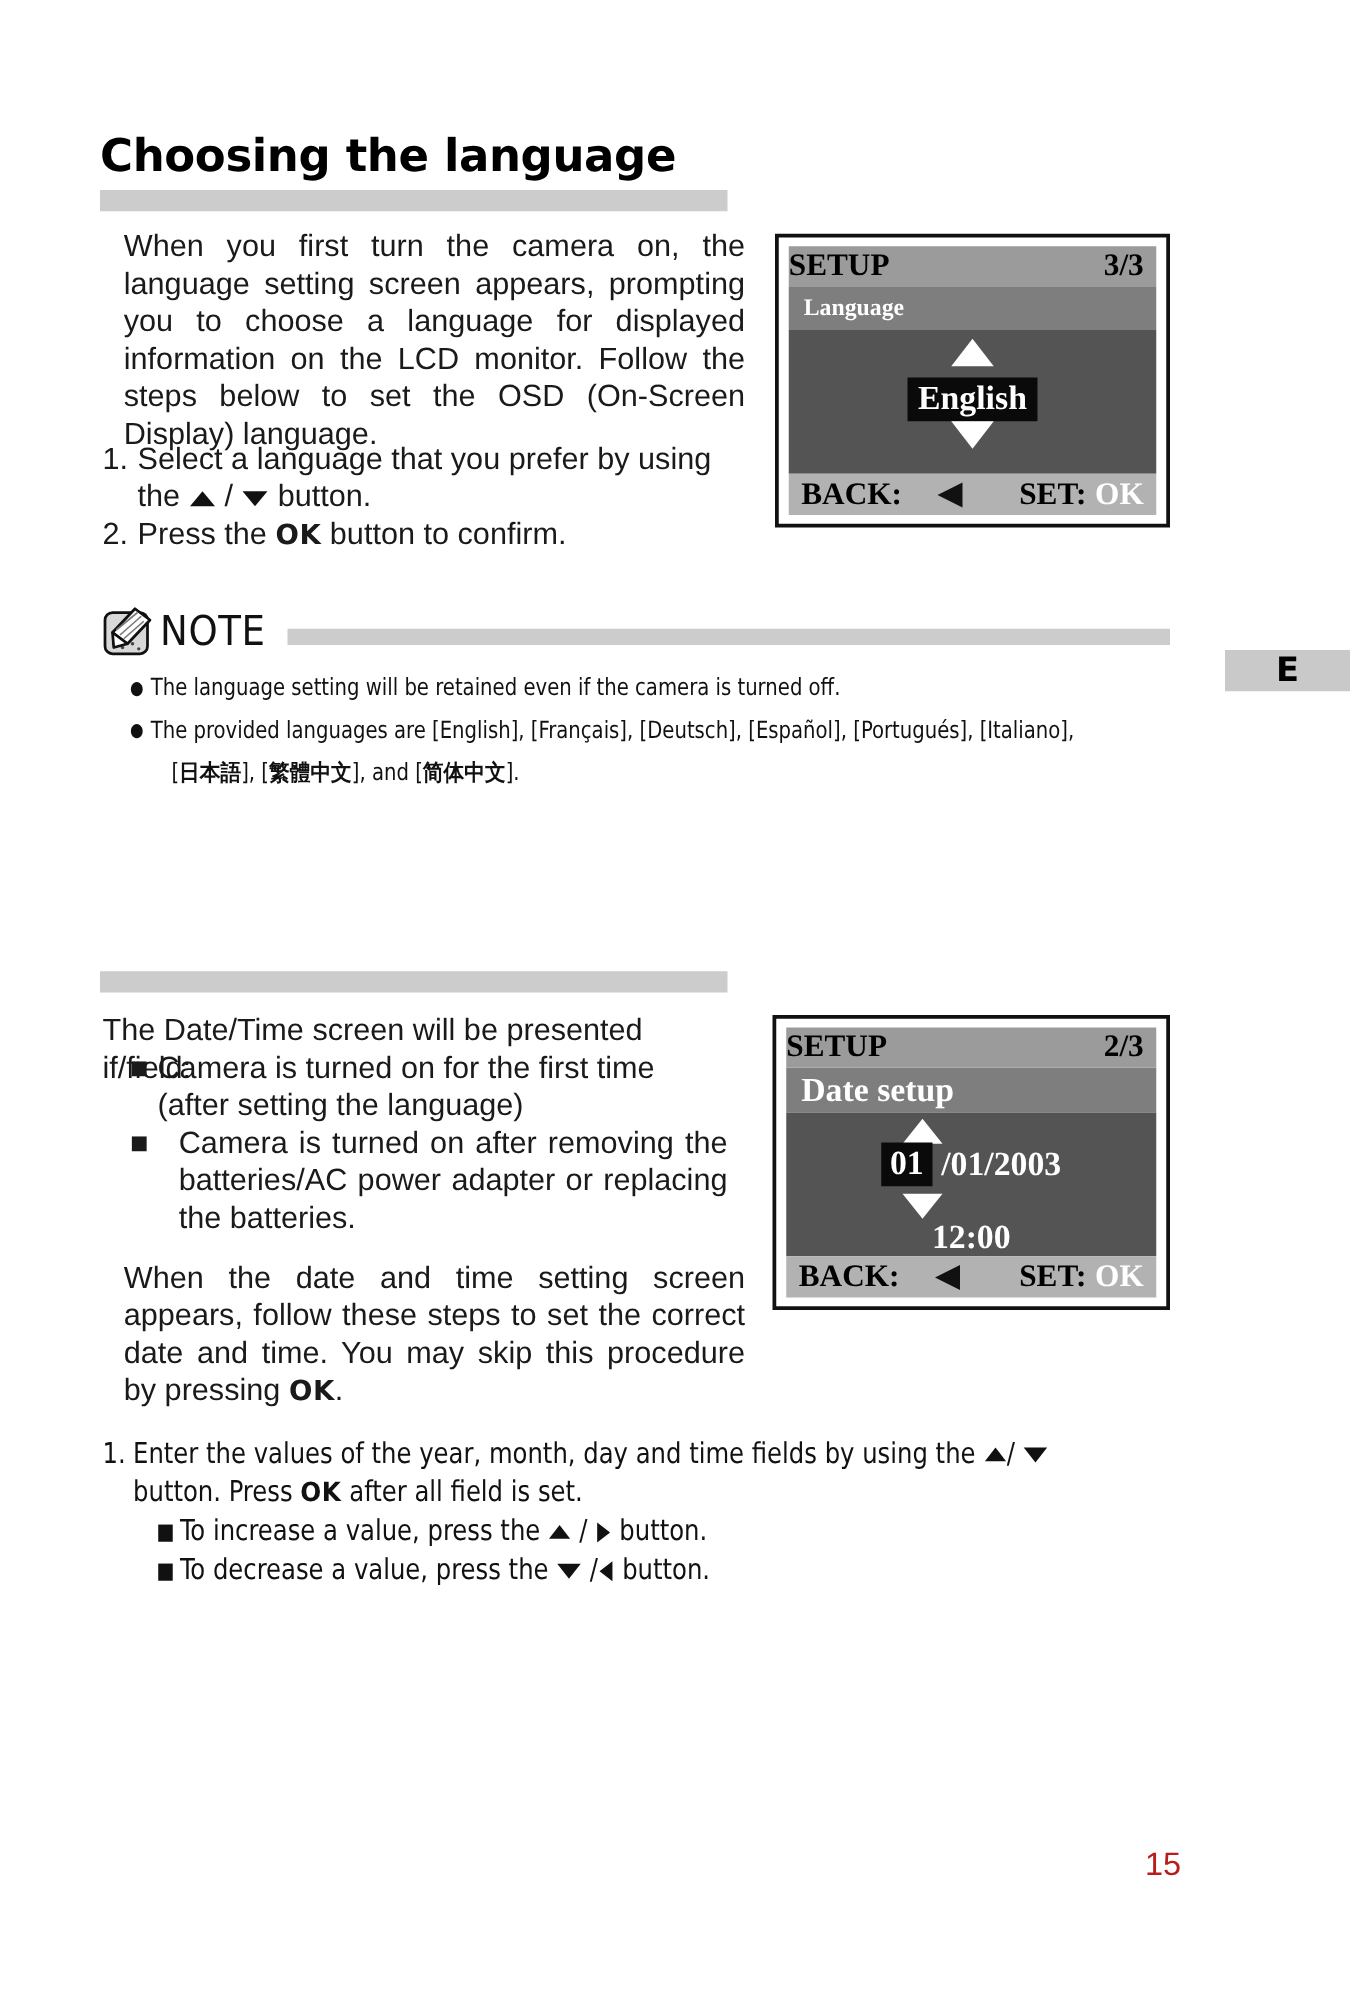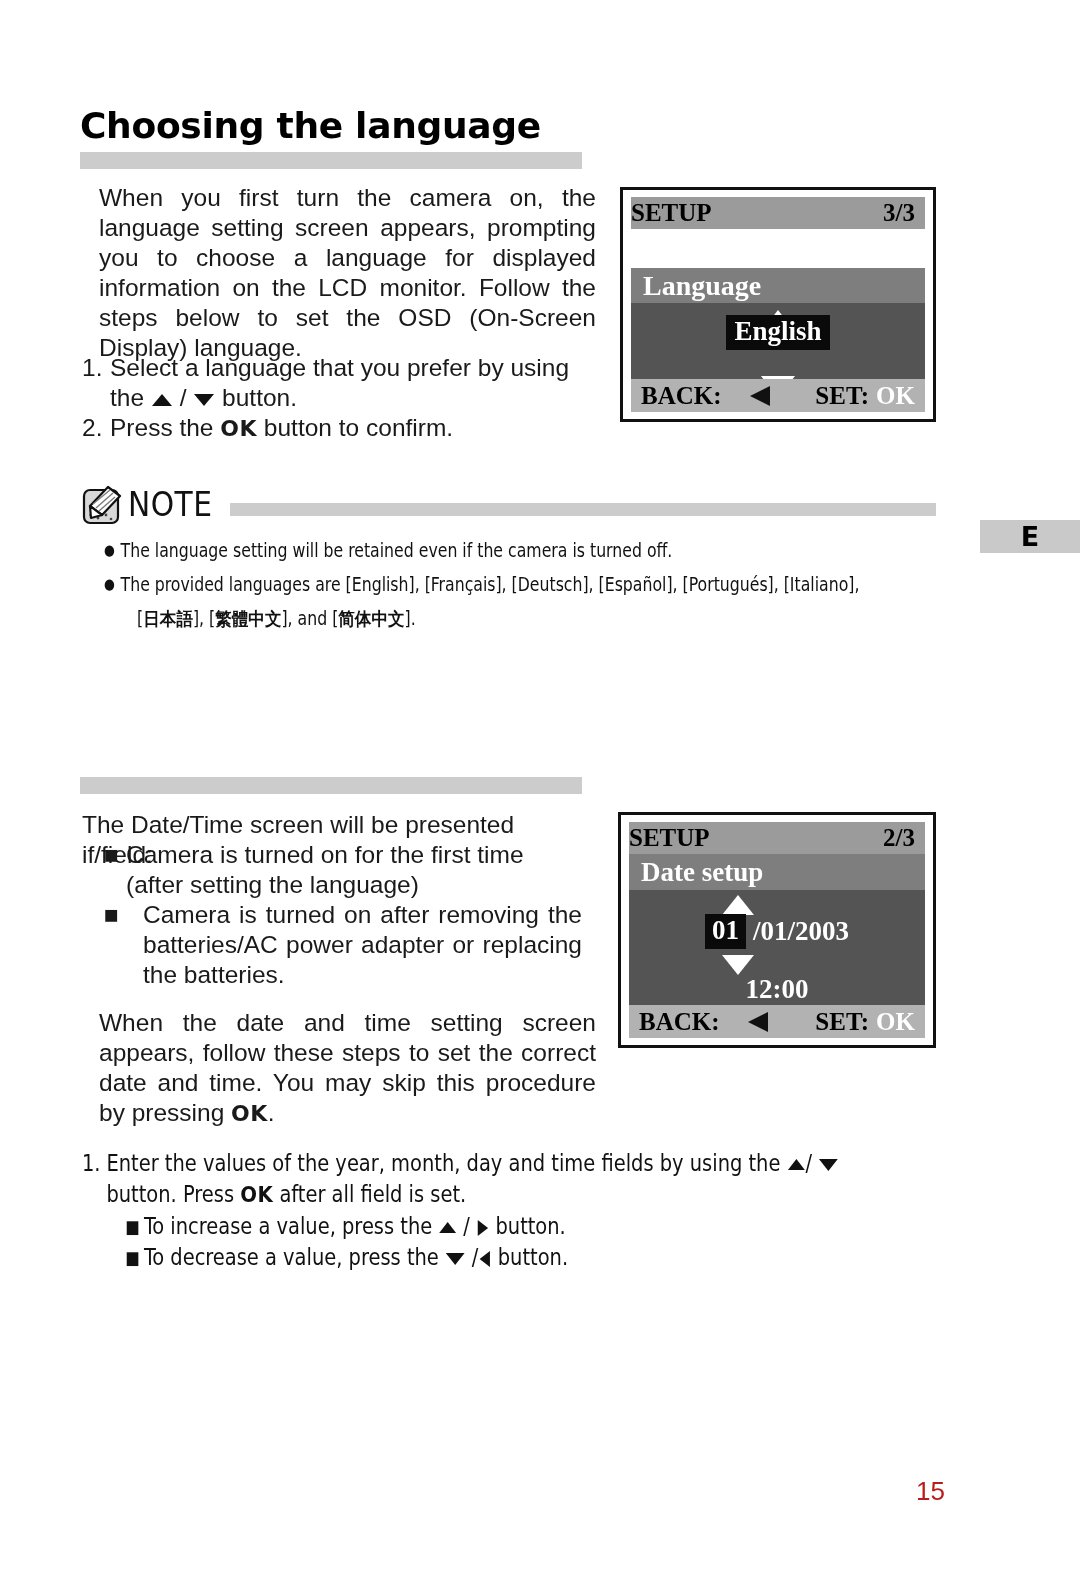--- a/index.html
+++ b/index.html
@@ -207,30 +207,30 @@
       </div>
     </div>
   </div>
 
   <div class="lcd" style="left:620px; top:187px; width:316px; height:235px;">
     <div class="lcd-inner">
       <div class="lcd-head" style="height:32px; font-size:25px;">
         <span class="ttl">SETUP</span>
         <span class="pg">3/3</span>
       </div>
-      <div class="lcd-sub" style="height:35px; font-size:28px;margin-top:39px;">
+      <div class="lcd-sub" style="height:35px; font-size:19px;">
         <span>Language</span>
       </div>
       <div class="lcd-body">
         <div class="ctr" style="top:6px;">
           <svg width="36" height="24" viewBox="0 0 36 24">
               <polygon points="18,1 35,23 1,23" fill="#ffffff"></polygon>
             </svg>
         </div>
-        <div class="ctr" style="top:12px;">
+        <div class="ctr" style="top:38px;">
           <span class="hl" style="font-size:27px;">English</span>
         </div>
         <div class="ctr" style="top:72px;">
           <svg width="36" height="24" viewBox="0 0 36 24">
               <polygon points="1,1 35,1 18,23" fill="#ffffff"></polygon>
             </svg>
         </div>
       </div>
       <div class="lcd-foot" style="height:33px; font-size:25px;">
         <span class="bk">

